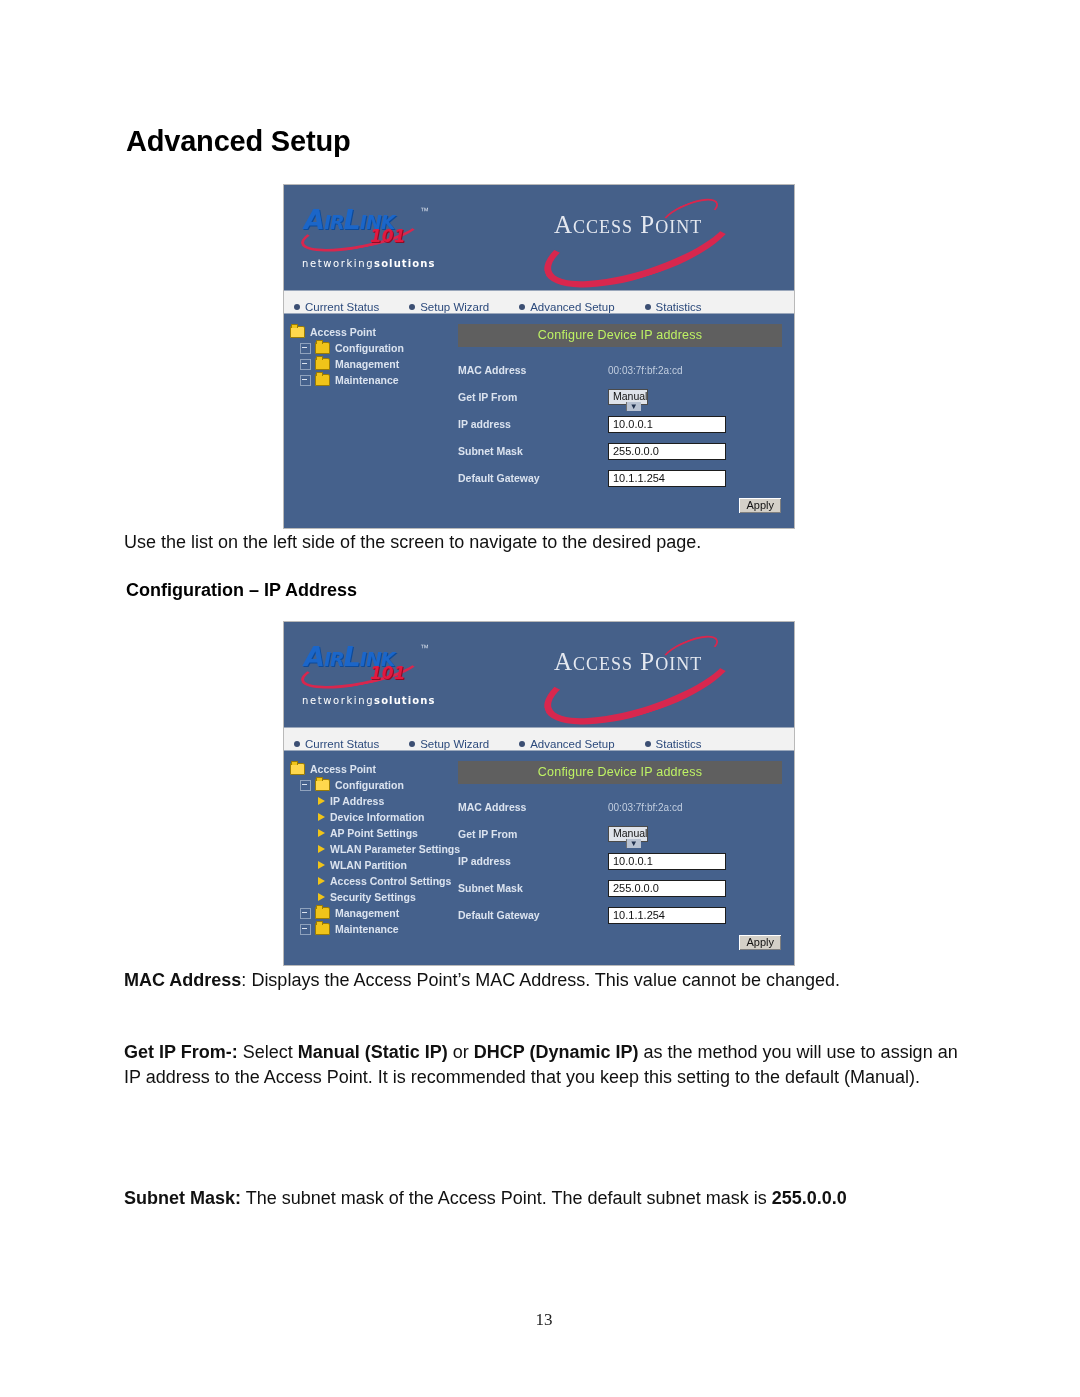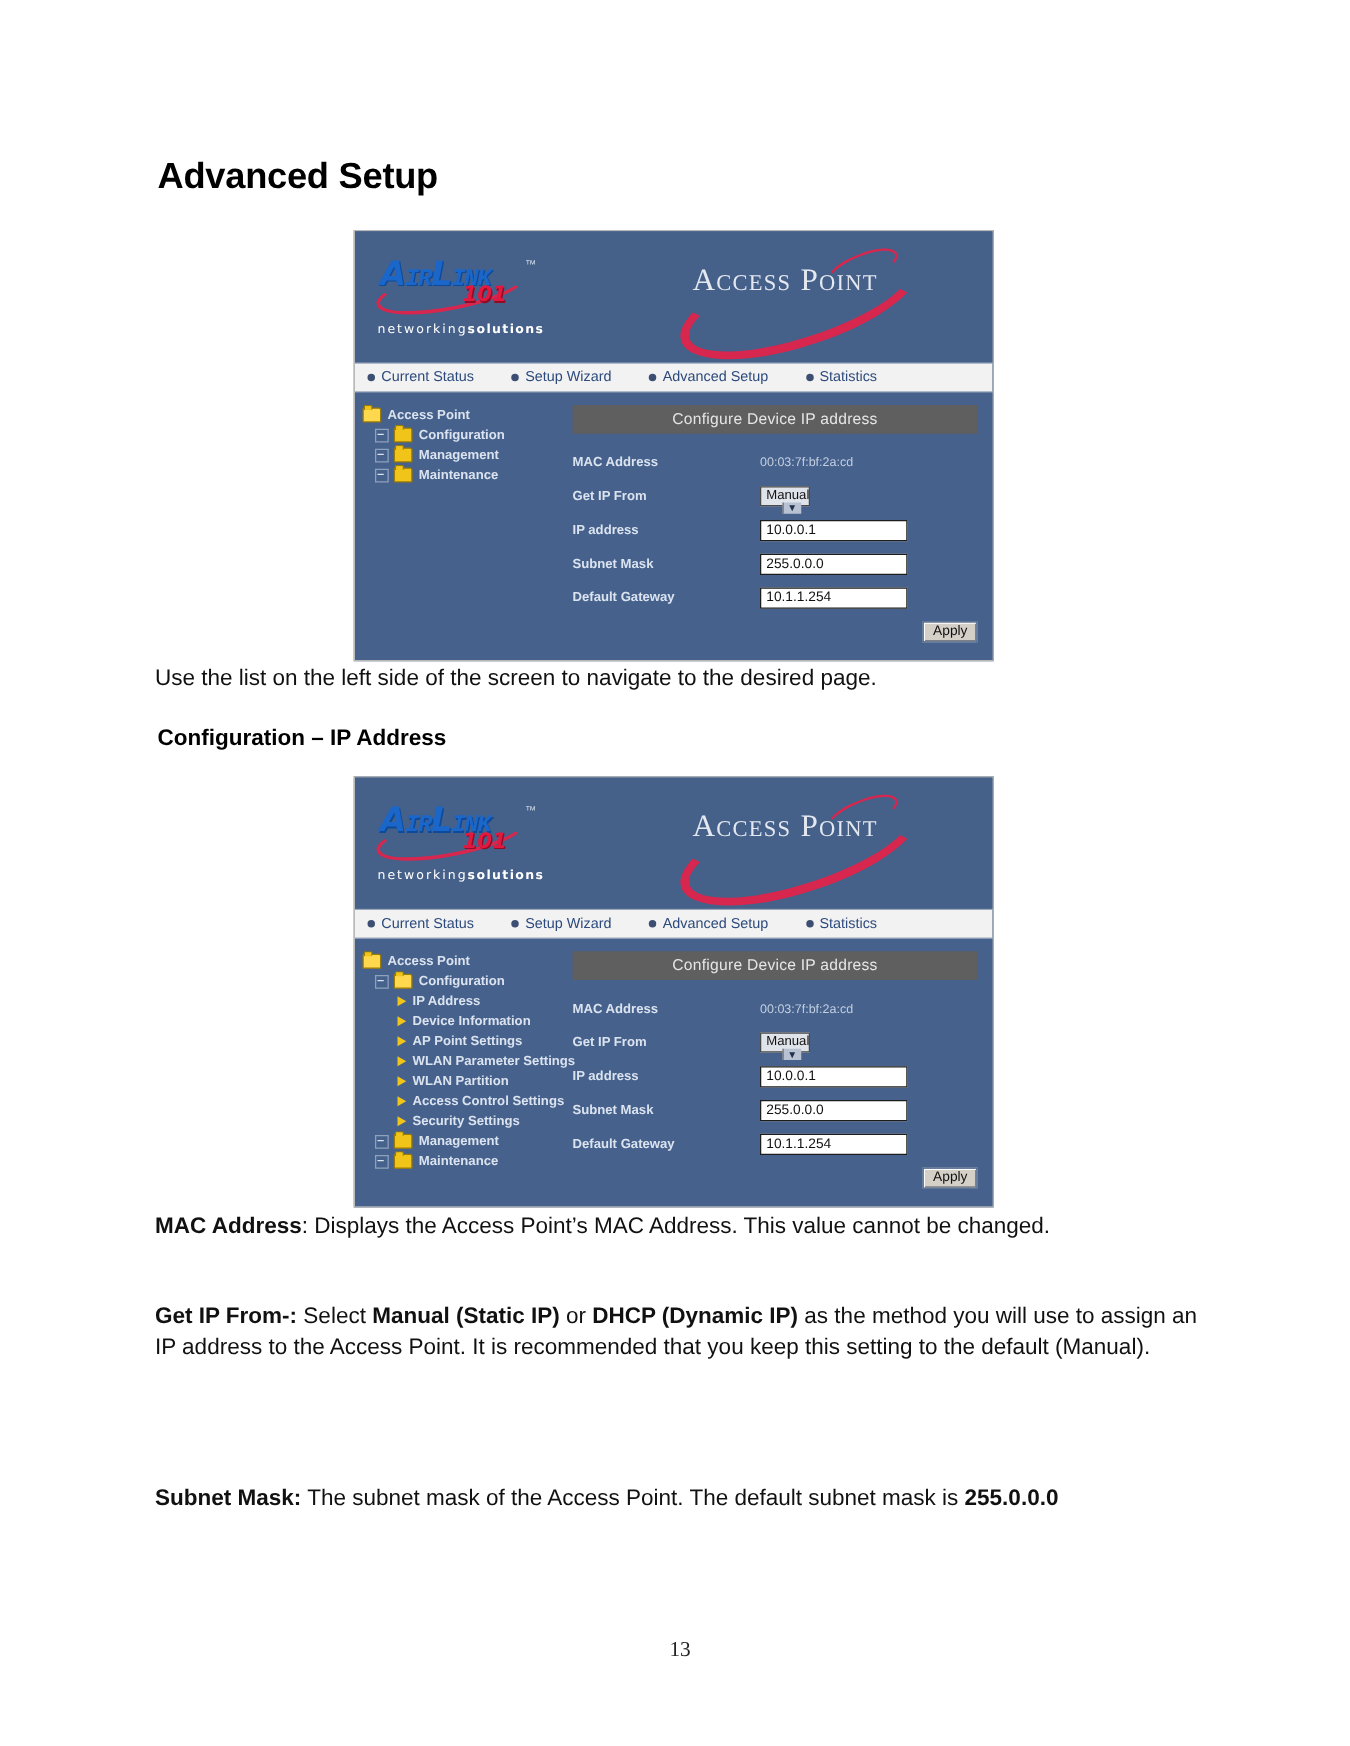--- a/index.html
+++ b/index.html
@@ -99,21 +99,21 @@
     top: 2px;
     font-family: "DejaVu Sans", sans-serif;
     font-size: 27px;
     font-weight: bold;
     font-style: italic;
     color: #1b66c9;
     letter-spacing: -1px;
     text-shadow: 1px 1px 0 #0d4a99;
     z-index: 3;
   }
-  .logo-text .sm { font-size: 19px; font-family: Liberation Mono, monospace; }
+  .logo-text .sm { font-size: 19px; }
   .logo-swoosh {
     position: absolute;
     left: 2px;
     top: 14px;
     width: 116px;
     height: 26px;
     border: 3px solid #d8274e;
     border-radius: 50%;
     transform: rotate(-11deg);
     border-right-color: transparent;
@@ -194,21 +194,21 @@
     transform: rotate(-22deg);
   }
 
   
   .nav {
     height: 22px;
     background: #f2f2f2;
     border-top: 1px solid #9aa7bb;
     border-bottom: 1px solid #9aa7bb;
     display: flex;
-    align-items: center;
+    align-items: flex-end;
     padding-left: 10px;
   }
   .nav-item {
     display: flex;
     align-items: center;
     font-size: 11.5px;
     color: #2c4a7c;
     margin-right: 30px;
     white-space: nowrap;
   }
@@ -290,21 +290,21 @@
     margin-right: 5px;
     flex: none;
   }
 
   .form {
     flex: 1;
     padding-right: 12px;
   }
   .form-title {
     background: #5f5f5f;
-    color: #e5e5e5;
+    color: #bef264;
     font-size: 12.5px;
     text-align: center;
     padding: 4px 0 5px 0;
     margin-bottom: 14px;
     letter-spacing: 0.2px;
   }
   .form-row {
     display: flex;
     align-items: center;
     margin-bottom: 9px;

